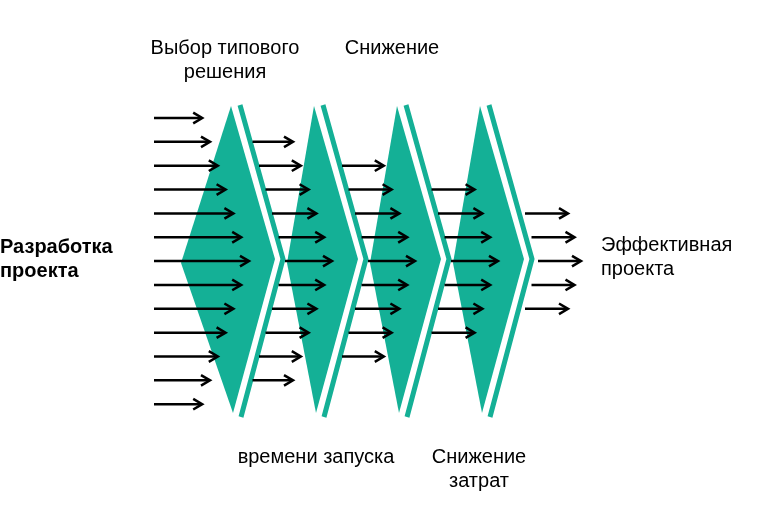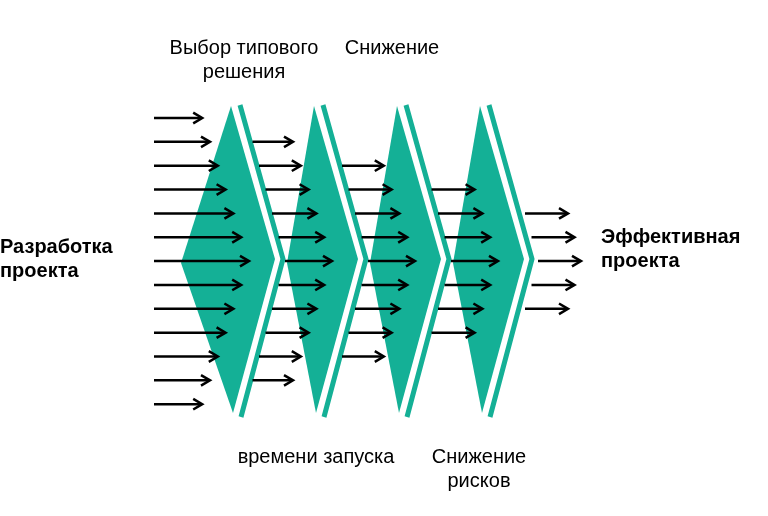--- a/index.html
+++ b/index.html
@@ -21,24 +21,24 @@
   .lbl {
     position: absolute;
     font-size: 20px;
     line-height: 24px;
     color: #000000;
     white-space: nowrap;
   }
   .lbl.center { text-align: center; }
   .lbl.right  { text-align: left; font-weight: bold; }
   .lbl.left   { text-align: left; }
-  .lbl-top-1    { left: 94px;  top: 35px;  width: 300px; }
+  .lbl-top-1    { left: 75px;  top: 35px;  width: 300px; }
   .lbl-top-2    { left: 242px; top: 35px;  width: 300px; }
   .lbl-input    { left: 0px;   top: 234px; width: 140px; }
-  .lbl-output   { left: 601px; top: 224px; width: 167px; font-weight: bold; }
+  .lbl-output   { left: 601px; top: 232px; width: 167px; }
   .lbl-bottom-1 { left: 156px; top: 444px; width: 320px; }
   .lbl-bottom-2 { left: 329px; top: 444px; width: 300px; }
 </style>
 </head>
 <body>
 
 <div class="canvas">
 
   <svg class="diagram" width="768" height="516" viewBox="0 0 768 516" id="flow-svg">
       <polygon points="231,106 275,259 233,413 181,263" fill="#14b096"></polygon>
@@ -159,16 +159,16 @@
     <div>Эффективная</div>
     <div>проекта</div>
   </div>
 
   <div class="lbl center lbl-bottom-1">
     <div>времени запуска</div>
   </div>
 
   <div class="lbl center lbl-bottom-2">
     <div>Снижение</div>
-    <div>рисков</div>
+    <div>затрат</div>
   </div>
 
 </div>
 
 </body></html>

